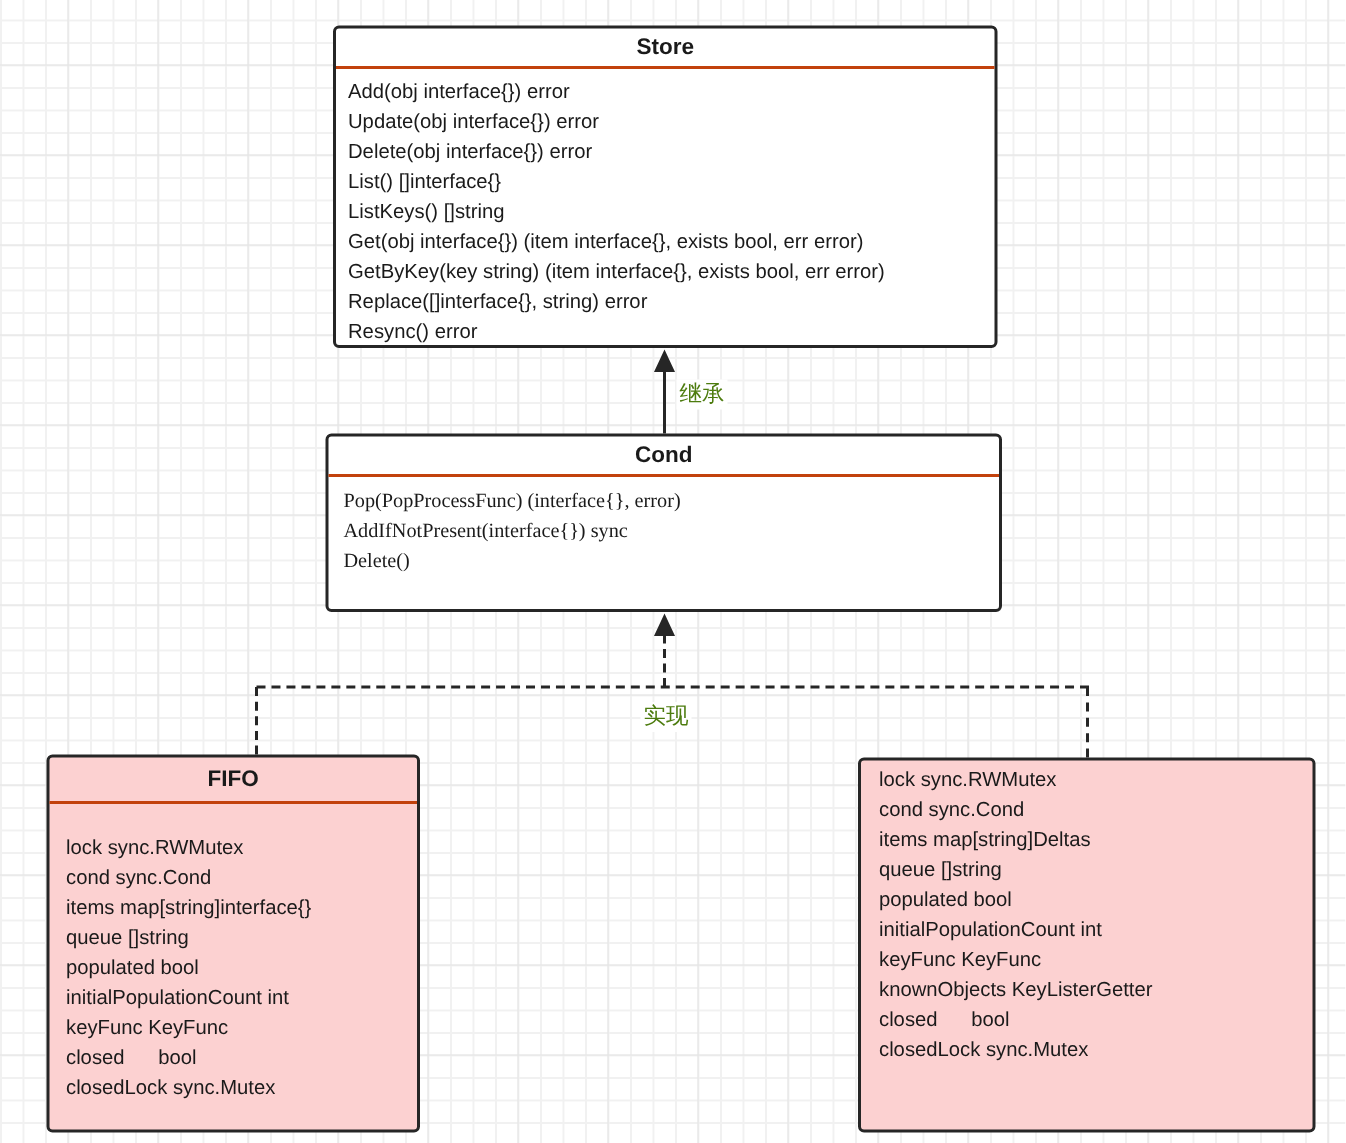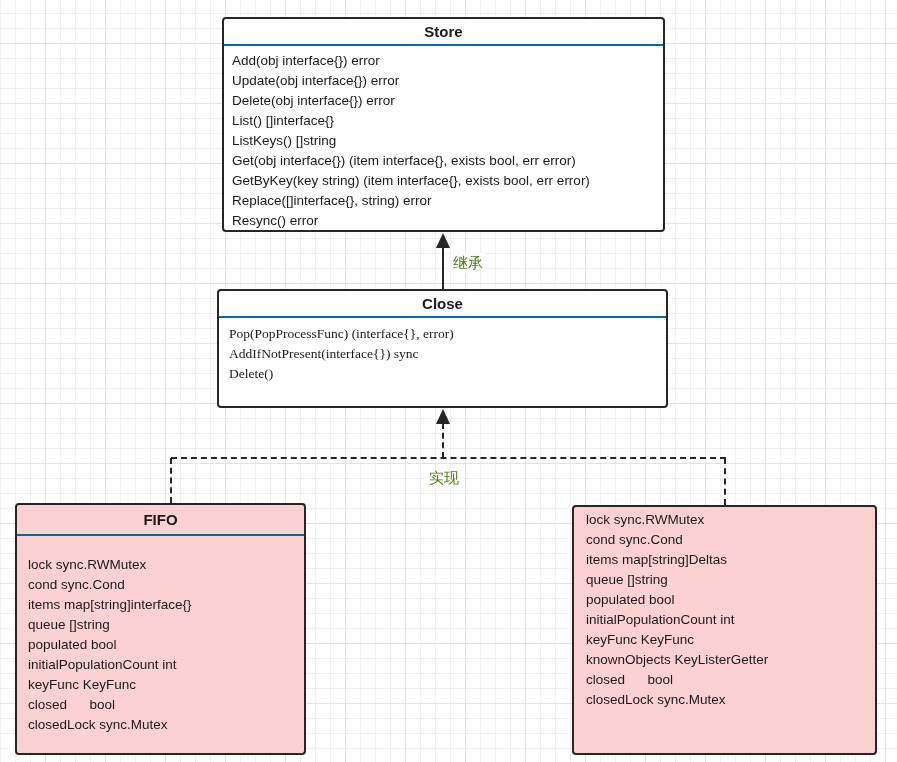--- a/index.html
+++ b/index.html
@@ -27,21 +27,21 @@
     border-radius: 4px;
     background: #ffffff;
     color: #1a1a1a;
   }
   .uml-class.pink { background: #fcd1d1; }
 
   .uml-title {
     font-weight: bold;
     font-size: 15px;
     text-align: center;
-    border-bottom: 2px solid #0369a1;
+    border-bottom: 2px solid #c2410c;
     line-height: 25px;
     height: 27px;
     overflow: hidden;
   }
   .uml-class.tall-hdr .uml-title { height: 31px; line-height: 29px; }
 
   .uml-members {
     font-size: 13.5px;
     line-height: 20px;
     white-space: pre;
@@ -49,21 +49,21 @@
   }
   .uml-member { height: 20px; }
 
   #store .uml-members    { padding: 5px 4px 4px 8px; }
   #queue .uml-members    { padding: 6px 4px 4px 10px; font-family: Liberation Serif, serif; }
   #fifo .uml-members     { padding: 19px 4px 4px 11px; }
   #deltafifo .uml-members{ padding: 3px 4px 4px 12px; }
 
   #store     { left: 222px; top: 17px;  width: 443px; height: 215px; }
   #queue     { left: 217px; top: 289px; width: 451px; height: 119px; }
-  #fifo      { left: 15px;  top: 503px; width: 291px; height: 252px; }
+  #fifo      { left: 31px;  top: 503px; width: 249px; height: 252px; }
   #deltafifo { left: 572px; top: 505px; width: 305px; height: 250px; }
 
   .edge-line { position: absolute; }
   .v-solid  { border-left: 2px solid #262626; width: 0; }
   .v-dashed { border-left: 2px dashed #262626; width: 0; }
   .h-dashed { border-top: 2px dashed #262626; height: 0; }
 
   .arrowhead-up {
     position: absolute;
     width: 0; height: 0;
@@ -99,21 +99,21 @@
   <div class="uml-class" id="store">
     <div class="uml-title">Store</div>
     <div class="uml-members"><div class="uml-member">Add(obj interface{}) error</div><div class="uml-member">Update(obj interface{}) error</div><div class="uml-member">Delete(obj interface{}) error</div><div class="uml-member">List() []interface{}</div><div class="uml-member">ListKeys() []string</div><div class="uml-member">Get(obj interface{}) (item interface{}, exists bool, err error)</div><div class="uml-member">GetByKey(key string) (item interface{}, exists bool, err error)</div><div class="uml-member">Replace([]interface{}, string) error</div><div class="uml-member">Resync() error</div></div>
   </div>
 
   <div class="arrowhead-up" id="inherit-head"></div>
   <div class="edge-line v-solid" id="inherit-line"></div>
   <div class="edge-label" id="inherit-label">继承</div>
 
   <div class="uml-class" id="queue">
-    <div class="uml-title">Close</div>
+    <div class="uml-title">Cond</div>
     <div class="uml-members"><div class="uml-member">Pop(PopProcessFunc) (interface{}, error)</div><div class="uml-member">AddIfNotPresent(interface{}) sync</div><div class="uml-member">Delete()</div></div>
   </div>
 
   <div class="arrowhead-up" id="impl-head"></div>
   <div class="edge-line v-dashed" id="impl-stub"></div>
   <div class="edge-line h-dashed" id="impl-hline"></div>
   <div class="edge-line v-dashed" id="impl-vline-left"></div>
   <div class="edge-line v-dashed" id="impl-vline-right"></div>
   <div class="edge-label" id="impl-label">实现</div>
 

